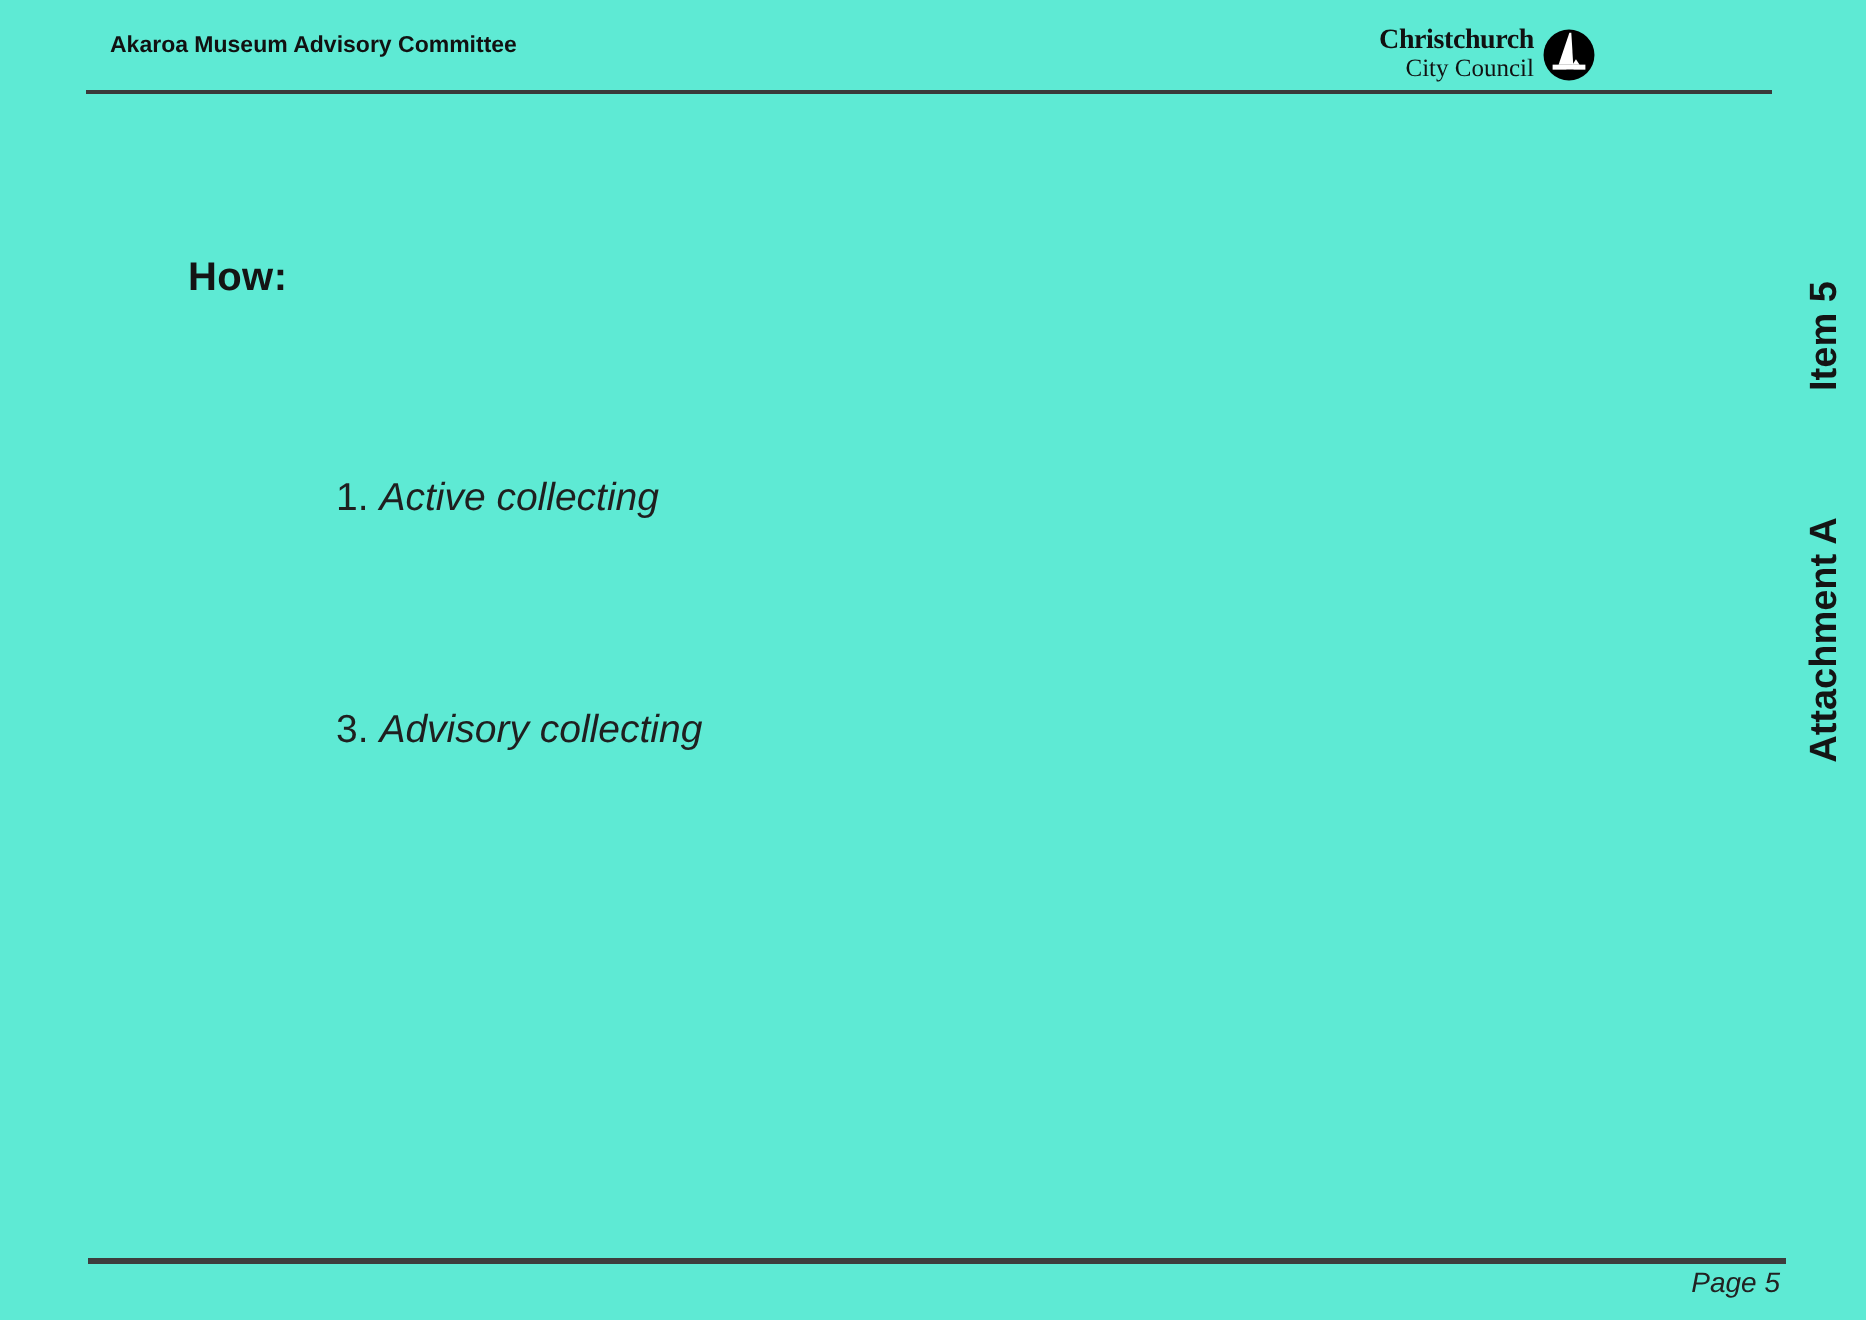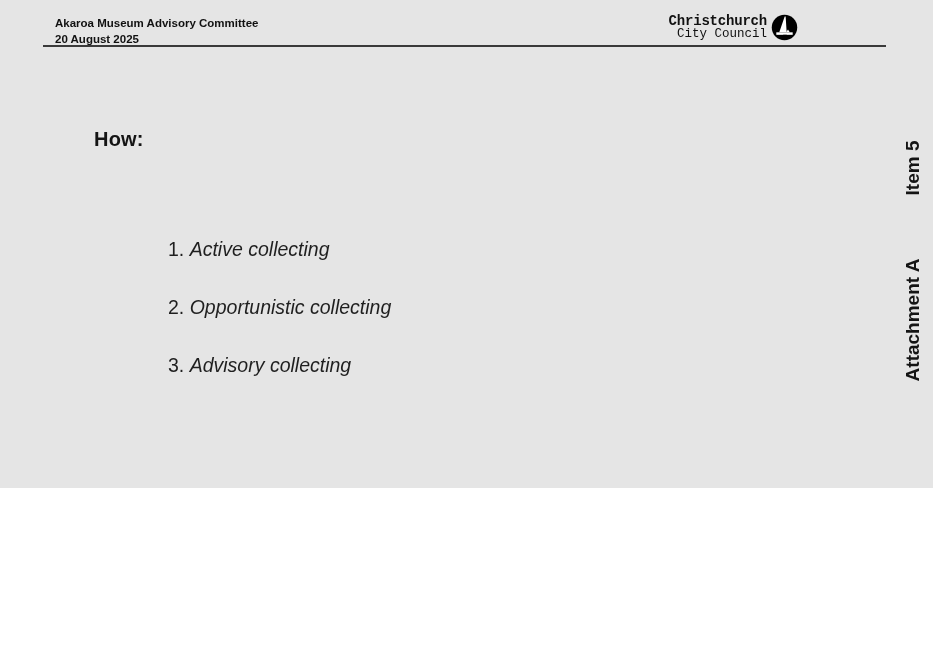--- a/index.html
+++ b/index.html
@@ -3,22 +3,22 @@
 <meta charset="utf-8">
 <style>
   html, body {
     margin: 0;
     padding: 0;
     background: #ffffff;
   }
   #page {
     position: relative;
     width: 933px;
-    height: 488px;
-    background: #e5e5e5;
+    height: 660px;
+    background: #5eead4;
     font-family: "Liberation Sans", sans-serif;
     color: #1a1a1a;
     overflow: hidden;
   }
 
   
   .doc-header-left {
     position: absolute;
     left: 55px;
     top: 15px;
@@ -29,21 +29,21 @@
   }
   .doc-logo {
     position: absolute;
     top: 14px;
     right: 135px;
     display: flex;
     align-items: center;
   }
   .doc-logo-text {
     text-align: right;
-    font-family: Liberation Mono, monospace;
+    font-family: Liberation Serif, serif;
     color: #111;
     margin-right: 4px;
   }
   .doc-logo-line1 {
     font-size: 14px;
     font-weight: bold;
     line-height: 14px;
     letter-spacing: -0.2px;
   }
   .doc-logo-line2 {
@@ -133,21 +133,20 @@
     font-style: italic;
   }
 </style>
 </head>
 <body>
 
 <div id="page">
 
   <div class="doc-header-left">
     <div>Akaroa Museum Advisory Committee</div>
-    <div>20 August 2025</div>
   </div>
 
   <div class="doc-logo">
     <div class="doc-logo-text">
       <div class="doc-logo-line1">Christchurch</div>
       <div class="doc-logo-line2">City Council</div>
     </div>
     <svg class="logo-mark" viewBox="0 0 28 28" xmlns="http://www.w3.org/2000/svg">
       <circle cx="14" cy="14" r="13.2" fill="#000000"></circle>
       <polygon points="15.2,2.5 14.2,2.5 8.6,19 16.2,19" fill="#ffffff"></polygon>
@@ -158,24 +157,20 @@
   </div>
 
   <div class="header-rule"></div>
 
   <div class="heading">How:</div>
 
   <div id="item-0" class="list-item">
     <span class="item-number">1.</span>
     <span class="item-text">Active collecting</span>
   </div>
-  <div id="item-1" class="list-item">
-    <span class="item-number">2.</span>
-    <span class="item-text">Opportunistic collecting</span>
-  </div>
   <div id="item-2" class="list-item">
     <span class="item-number">3.</span>
     <span class="item-text">Advisory collecting</span>
   </div>
 
   <div id="side-item" class="side-label">Item 5</div>
   <div id="side-attachment" class="side-label">Attachment A</div>
 
   <div class="footer-rule"></div>
   <div class="page-number">Page 5</div>

